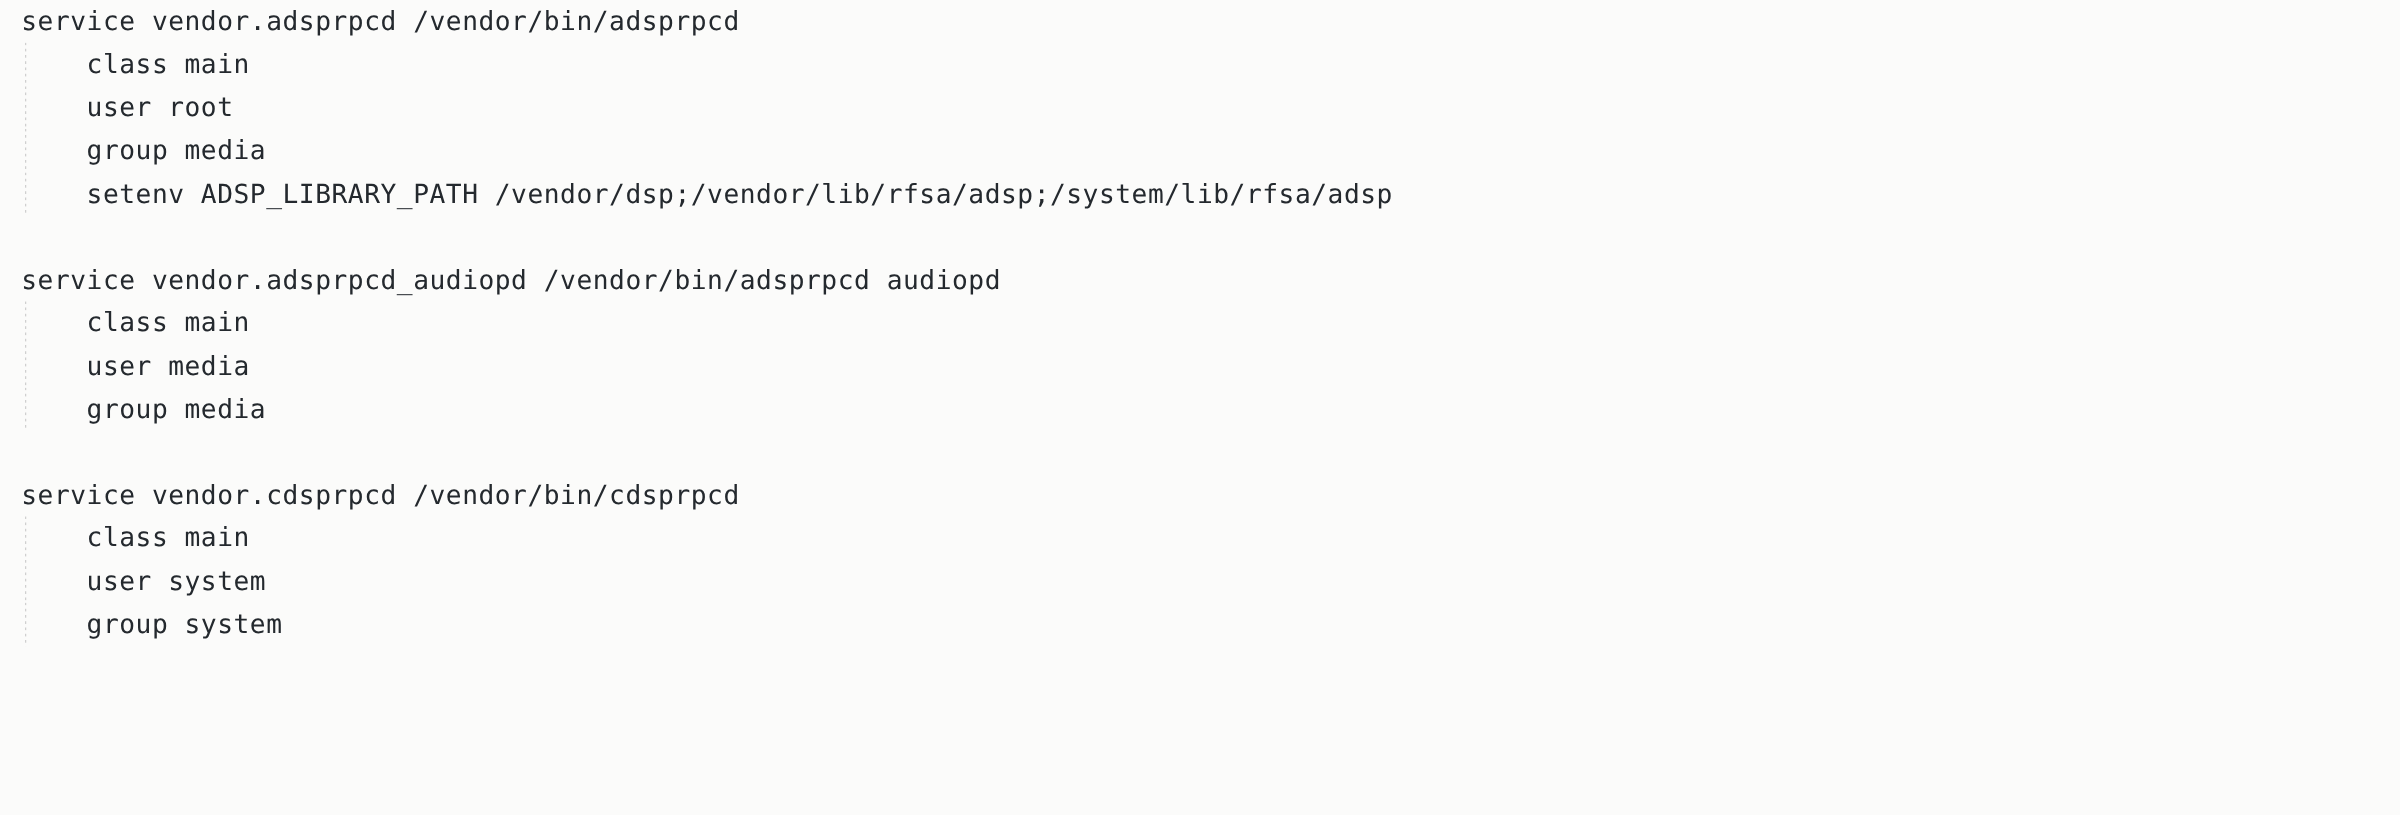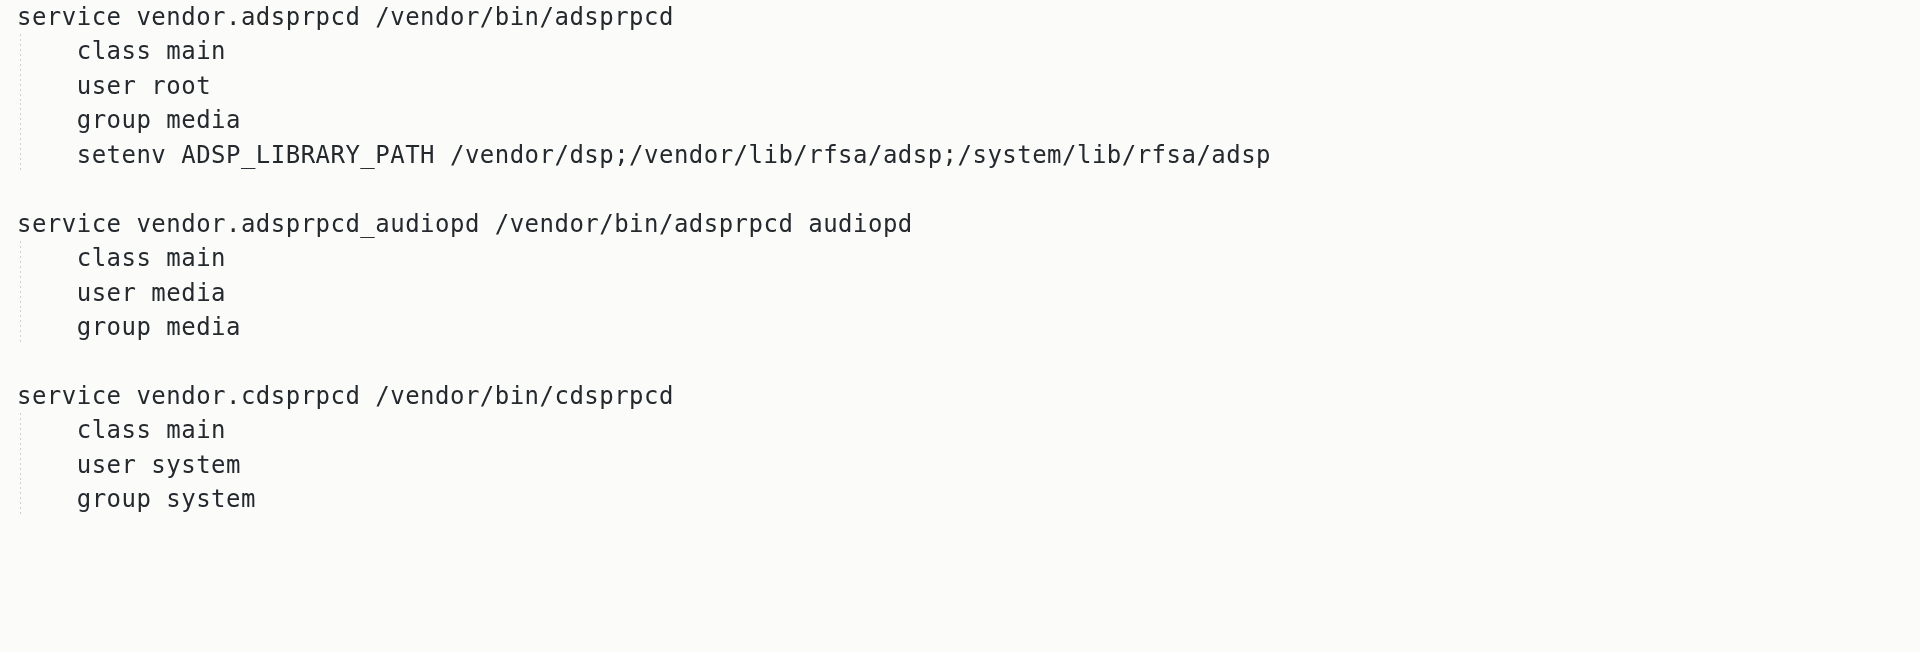--- a/index.html
+++ b/index.html
@@ -33,21 +33,21 @@
     padding: 0;
     margin: 0;
     white-space: pre;
     overflow: hidden;
   }
 
   .code-line {
     position: relative;
     height: 34.45px;
     line-height: 34.45px;
-    font-size: 24px;
+    font-size: 21px;
     letter-spacing: 0.02em;
     color: #24292e;
     white-space: pre;
     padding-left: 17px;
     box-sizing: border-box;
     overflow: hidden;
   }
 
   .code-line.blank {
     color: transparent;

